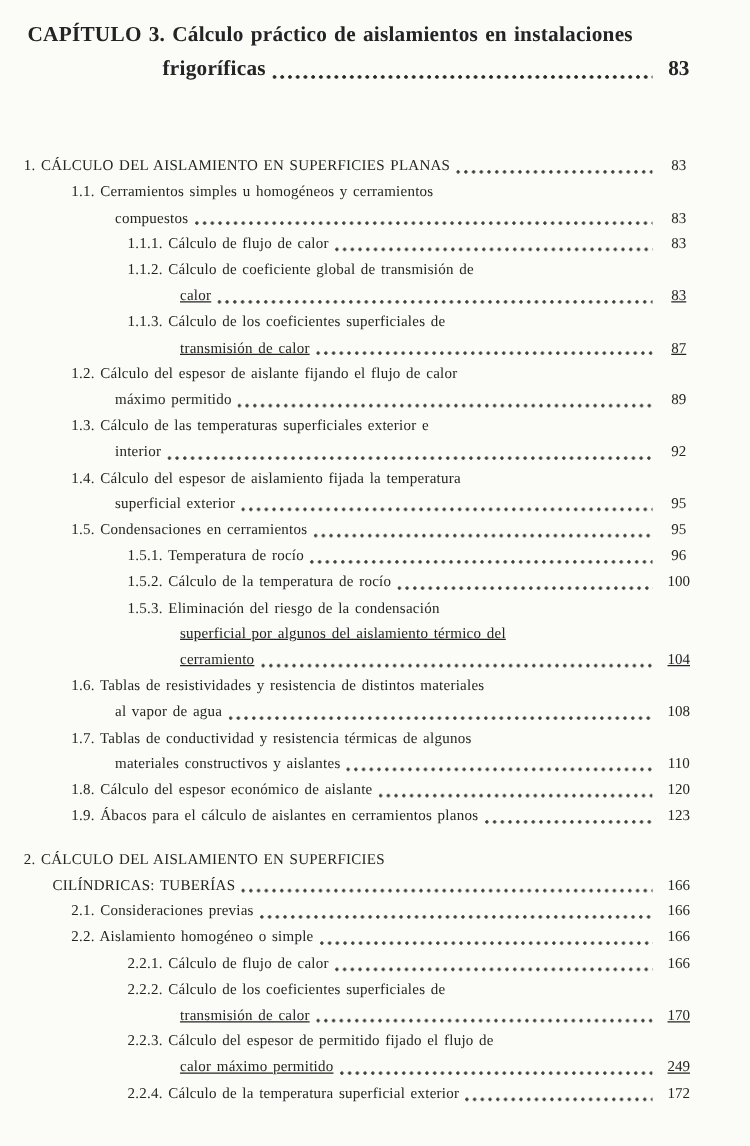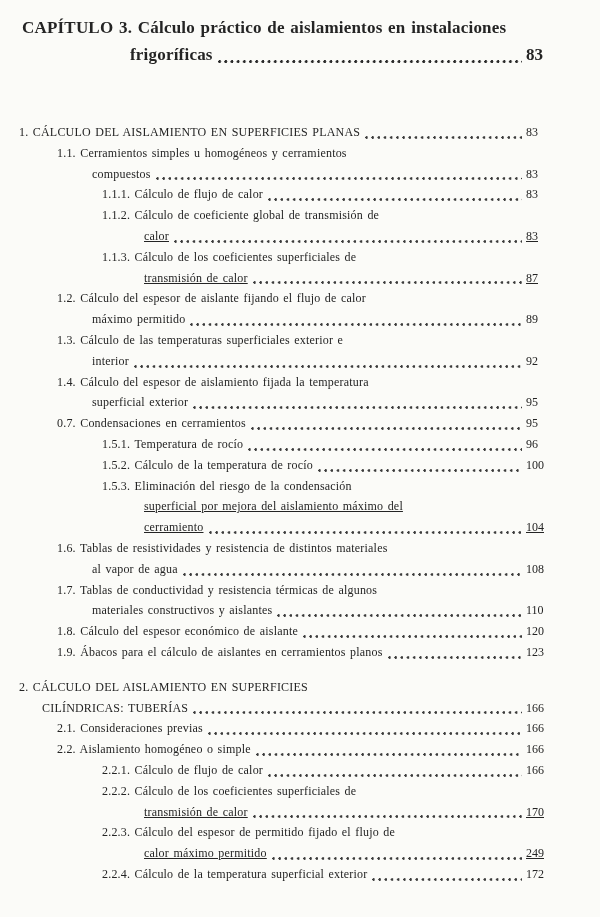--- a/index.html
+++ b/index.html
@@ -64,21 +64,21 @@
     background-repeat: repeat-x;
     background-position: left bottom;
   }
   .chapter-header .leader {
     background-image: radial-gradient(circle at 1.6px 1.6px, #2a2a2a 1.25px, transparent 1.65px);
     margin-bottom: 5px;
   }
   .pagenum {
     flex: none;
     width: 34px;
-    text-align: left;
+    text-align: center;
   }
 </style>
 </head>
 <body>
 
 <div class="page">
 
   <div class="chapter-header">
     <div class="row h-ind1">
       <span class="txt">CAPÍTULO 3. Cálculo práctico de aislamientos en instalaciones</span>
@@ -143,39 +143,39 @@
       </div>
       <div class="row ind-l2">
         <span class="txt">1.4. Cálculo del espesor de aislamiento fijada la temperatura</span>
       </div>
       <div class="row ind-l2c">
         <span class="txt">superficial exterior</span>
         <span class="leader"></span>
         <span class="pagenum">95</span>
       </div>
       <div class="row ind-l2">
-        <span class="txt">0.7. Condensaciones en cerramientos</span>
+        <span class="txt">1.5. Condensaciones en cerramientos</span>
         <span class="leader"></span>
         <span class="pagenum">95</span>
       </div>
       <div class="row ind-l3">
         <span class="txt">1.5.1. Temperatura de rocío</span>
         <span class="leader"></span>
         <span class="pagenum">96</span>
       </div>
       <div class="row ind-l3">
         <span class="txt">1.5.2. Cálculo de la temperatura de rocío</span>
         <span class="leader"></span>
         <span class="pagenum">100</span>
       </div>
       <div class="row ind-l3">
         <span class="txt">1.5.3. Eliminación del riesgo de la condensación</span>
       </div>
       <div class="row ind-l3c">
-        <span class="txt">superficial por mejora del aislamiento máximo del</span>
+        <span class="txt">superficial por algunos del aislamiento térmico del</span>
       </div>
       <div class="row ind-l3c">
         <span class="txt">cerramiento</span>
         <span class="leader"></span>
         <span class="pagenum">104</span>
       </div>
       <div class="row ind-l2">
         <span class="txt">1.6. Tablas de resistividades y resistencia de distintos materiales</span>
       </div>
       <div class="row ind-l2c">

